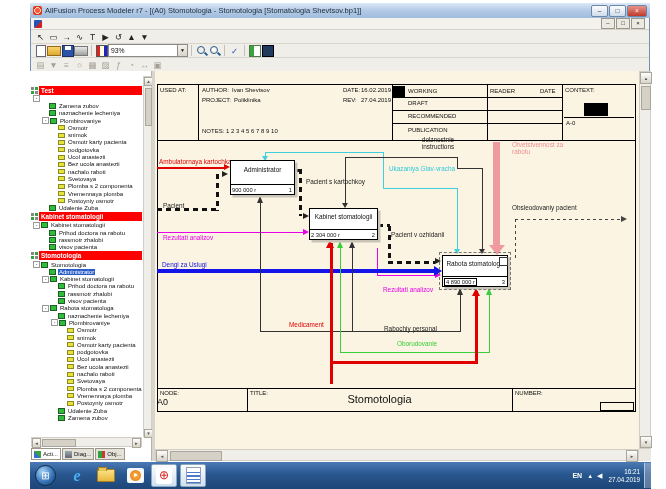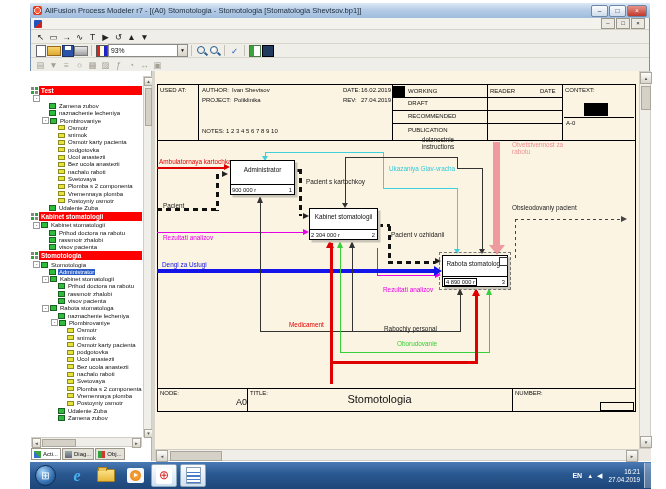--- a/index.html
+++ b/index.html
@@ -561,21 +561,21 @@
       <span class="cost">4 890 000 r</span>
       <span class="num">3</span>
     </div>
   </div>
   <div class="minibox" style="left:499px;top:257px;"></div>
 
   <div class="abs sln" style="left:157px;top:388px;width:479px;height:1px;"></div>
   <div class="abs sln" style="left:247px;top:388px;width:1px;height:24px;"></div>
   <div class="abs sln" style="left:512px;top:388px;width:1px;height:24px;"></div>
   <div class="abs htxt" style="left:160px;top:390px;">NODE:</div>
-  <div class="abs htxt" style="left:157px;top:397px;width:90px;text-align:right;font-size:9px;">A0</div>
+  <div class="abs htxt" style="left:157px;top:397px;width:90px;text-align:left;font-size:9px;">A0</div>
   <div class="abs htxt" style="left:250px;top:390px;">TITLE:</div>
   <div class="abs htxt" style="left:247px;top:393px;width:265px;text-align:center;font-size:11px;">Stomotologia</div>
   <div class="abs htxt" style="left:515px;top:390px;">NUMBER:</div>
   <div class="abs" style="left:600px;top:402px;width:34px;height:9px;border:1px solid #000;box-sizing:border-box;"></div>
 
   <div class="abs sb" style="left:639px;top:71px;width:12px;height:378px;">
     <span class="sbtn" style="left:0;top:0;width:12px;height:12px;">▲</span>
     <span class="sthumb" style="left:1px;top:14px;width:10px;height:24px;"></span>
     <span class="sbtn" style="left:0;bottom:0;width:12px;height:12px;">▼</span>
   </div>

